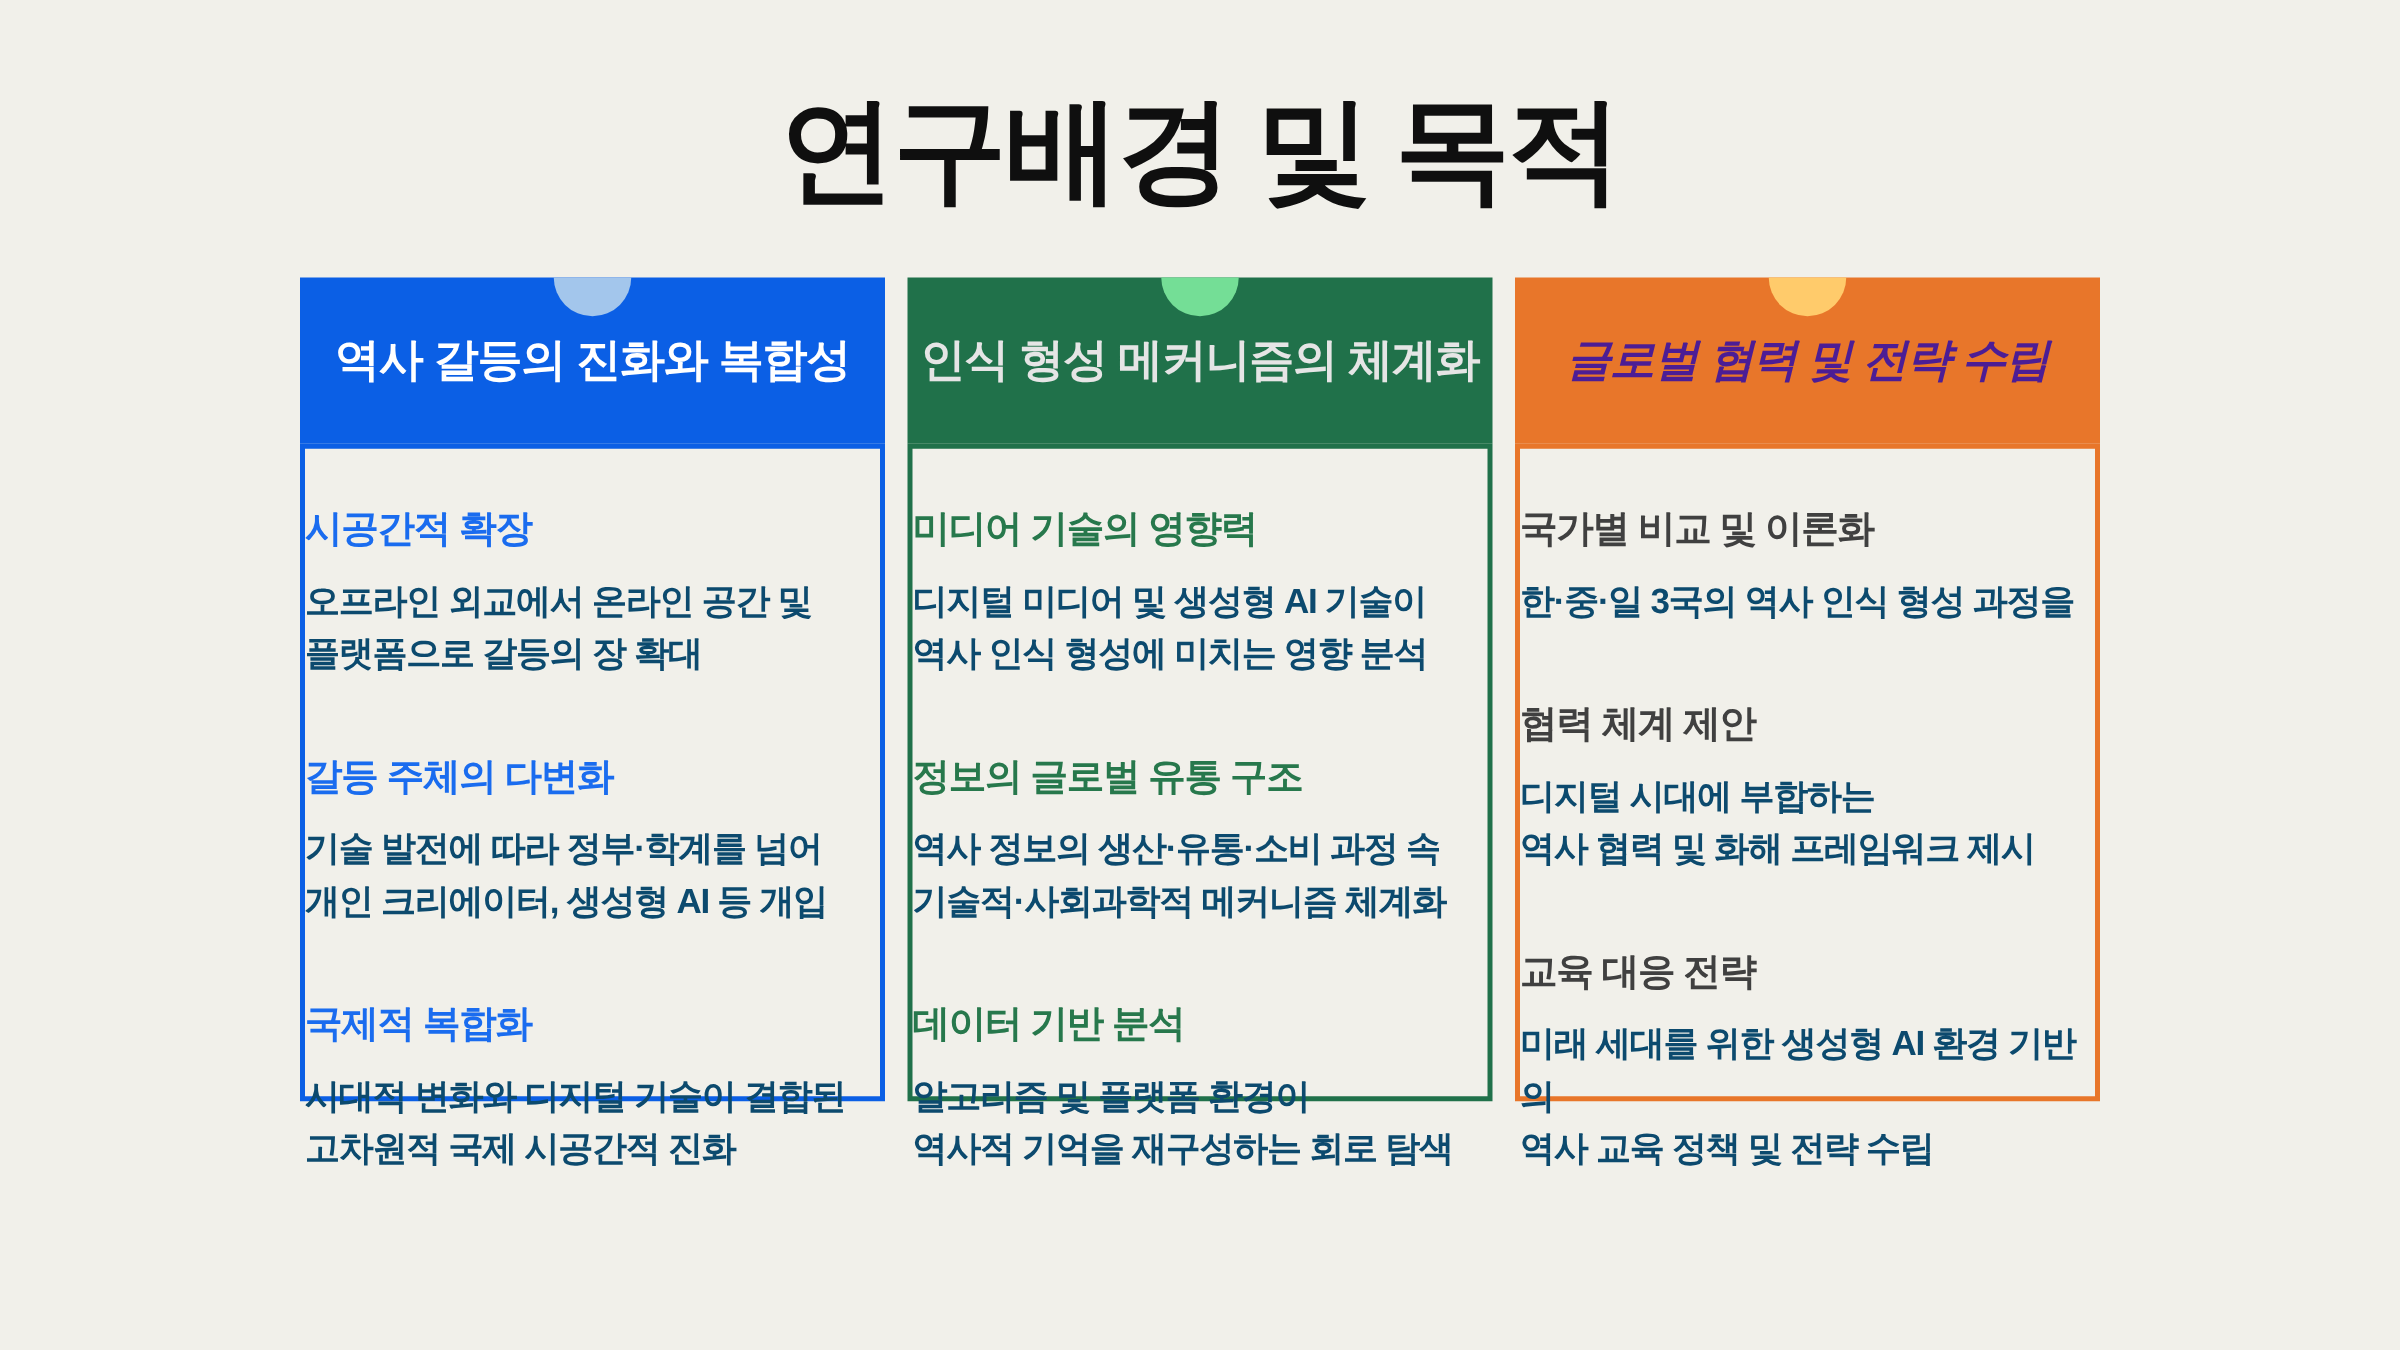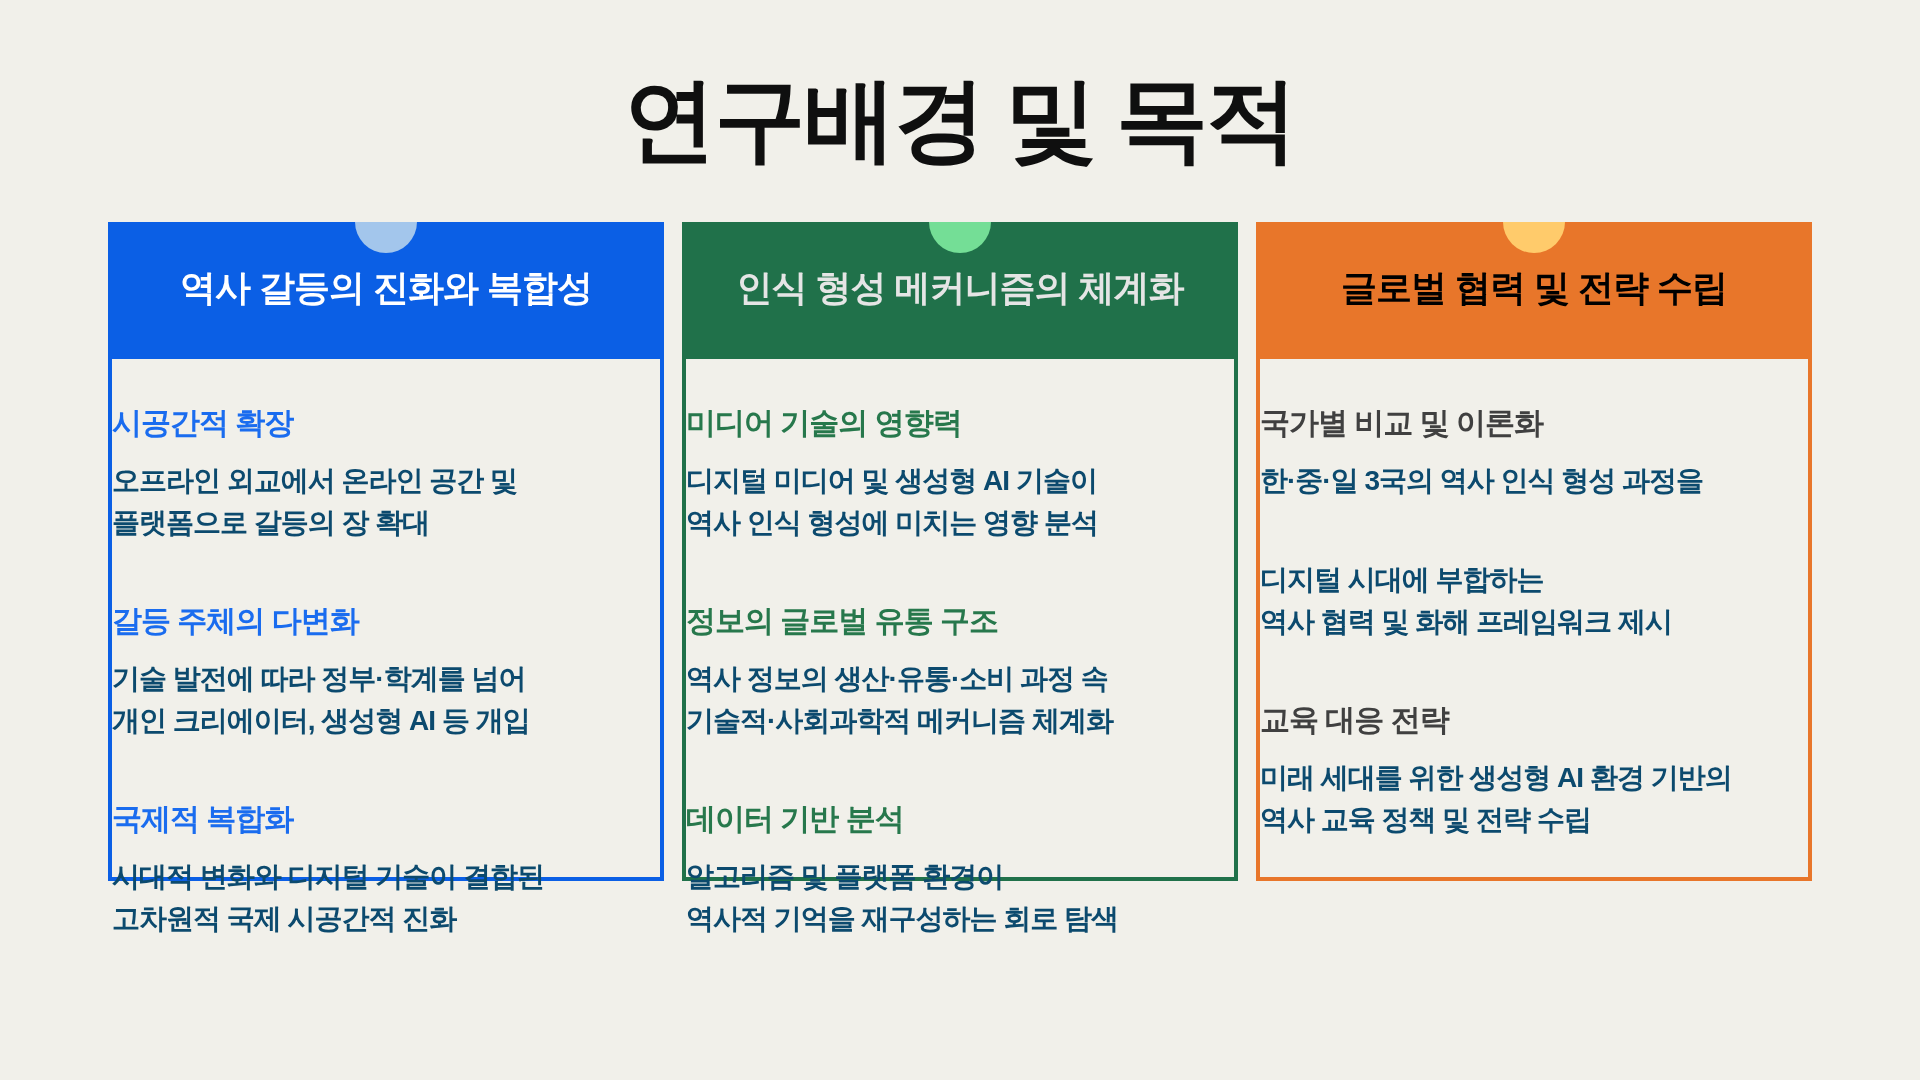--- a/index.html
+++ b/index.html
@@ -21,21 +21,21 @@
     font-family: Liberation Serif, serif;
   }
 
   .cards {
     display: flex;
     justify-content: center;
     gap: 18px;
     margin-top: 40px;
   }
 
-  .card { width: 556px; position: relative; border-radius: 16px; }
+  .card { width: 468px; position: relative; border-radius: 16px; }
 
   .card-header {
     position: relative;
     height: 133px;
     display: flex;
     align-items: center;
     justify-content: center;
     font-size: 36px;
     font-weight: 800;
     letter-spacing: -1px;
@@ -75,21 +75,21 @@
   .card--blue  .card-header { background: #0B5FE5; color: #FFFFFF; }
   .card--blue  .notch       { background: #A3C6EC; }
   .card--blue  .card-body   { border-color: #0B5FE5; }
   .card--blue  .section-heading { color: #1A6CEF; }
 
   .card--green .card-header { background: #20714A; color: #e5e5e5; }
   .card--green .notch       { background: #74DE96; }
   .card--green .card-body   { border-color: #20714A; }
   .card--green .section-heading { color: #27784C; }
 
-  .card--orange .card-header { background: #E8762A; color: #000000; }
+  .card--orange .card-header { background: #E8762A; color: #4c1d95; font-style: italic; }
   .card--orange .notch       { background: #FFCB6B; }
   .card--orange .card-body   { border-color: #E8762A; }
   .card--orange .section-heading { color: #404040; }
 </style>
 </head>
 <body>
 
 <div class="slide">
 
   <h1 class="title">연구배경 및 목적</h1>
@@ -148,20 +148,21 @@
       <div class="card-header">
         <span class="notch"></span>
         <span>글로벌 협력 및 전략 수립</span>
       </div>
       <div class="card-body">
         <div class="section">
           <div class="section-heading">국가별 비교 및 이론화</div>
           <div class="section-line">한·중·일 3국의 역사 인식 형성 과정을</div>
         </div>
         <div class="section">
+          <div class="section-heading">협력 체계 제안</div>
           <div class="section-line">디지털 시대에 부합하는</div>
           <div class="section-line">역사 협력 및 화해 프레임워크 제시</div>
         </div>
         <div class="section">
           <div class="section-heading">교육 대응 전략</div>
           <div class="section-line">미래 세대를 위한 생성형 AI 환경 기반의</div>
           <div class="section-line">역사 교육 정책 및 전략 수립</div>
         </div>
       </div>
     </div>

